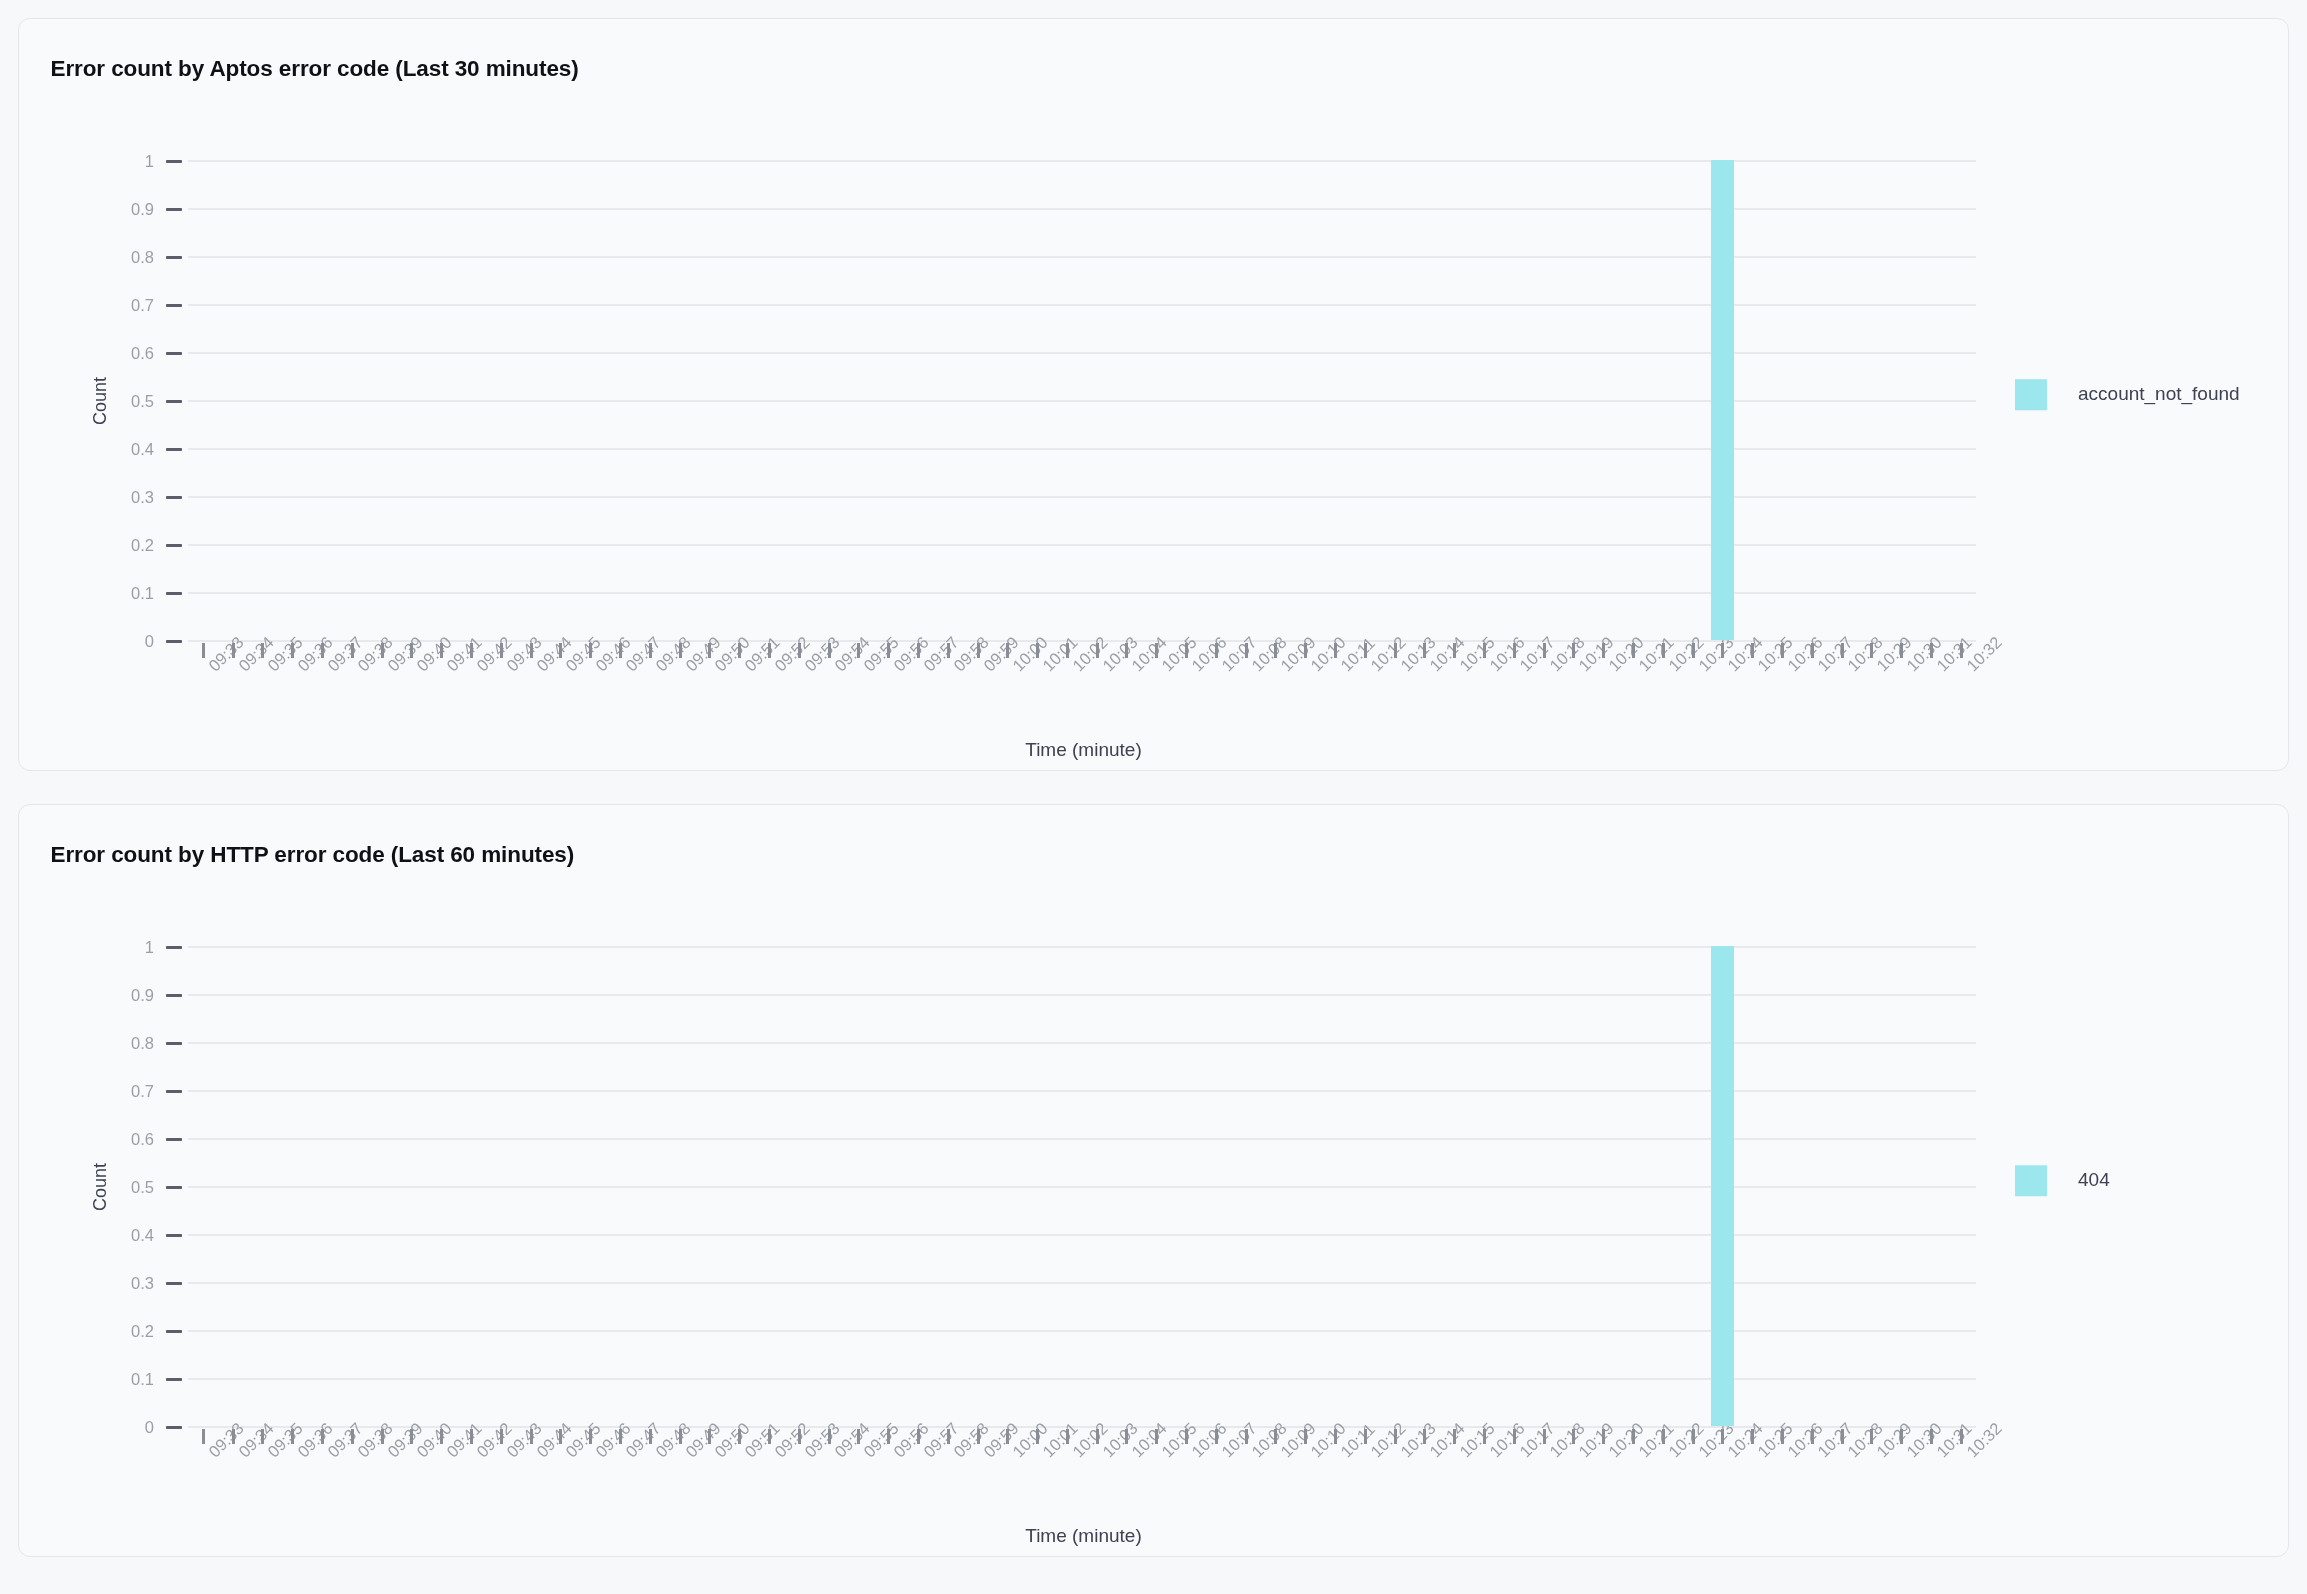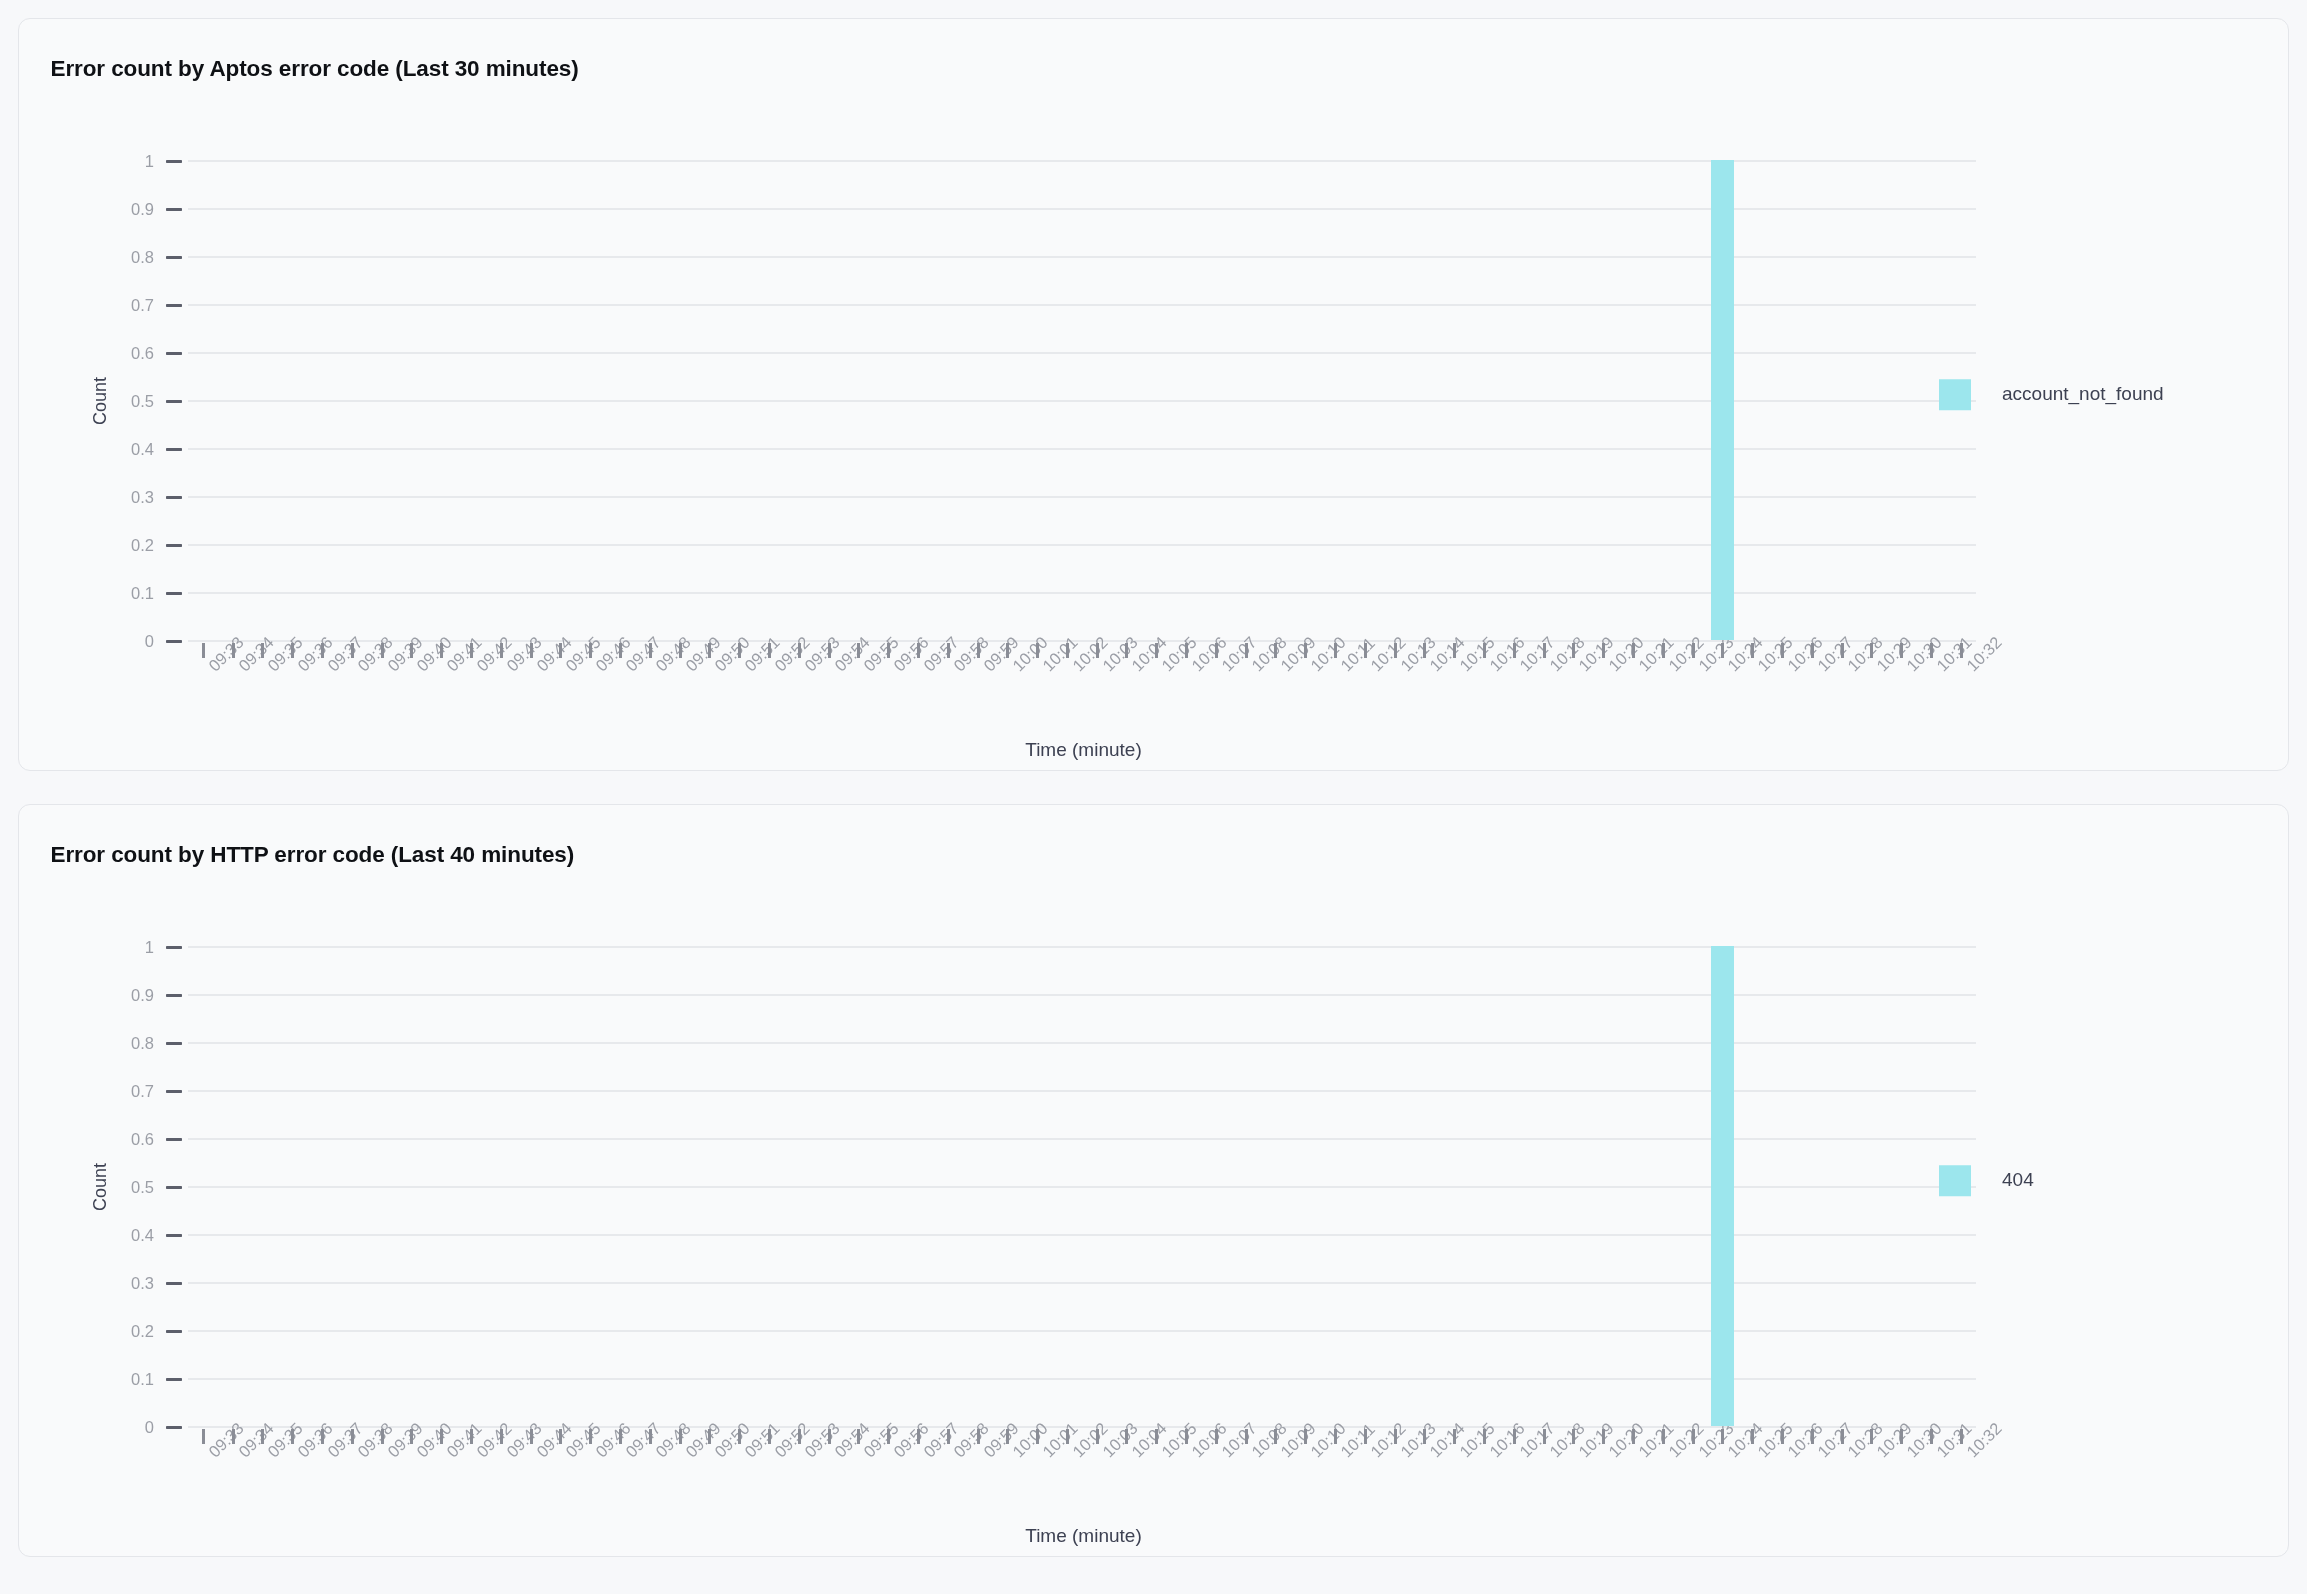--- a/index.html
+++ b/index.html
@@ -96,21 +96,21 @@
 
   .bar {
     position:absolute;
     bottom:1.5px;
     background:#9ce6ed;
   }
 
   
   .legend {
     position:absolute;
-    left:1920px;
+    left:1996px;
     top:50%;
     transform:translateY(-50%);
     display:flex;
     gap:0;
   }
   .legend-item { display:flex; align-items:center; }
   .legend-swatch {
     width:31.5px; height:31.5px;
     background:#9ce6ed;
     margin-right:31.5px;
@@ -447,21 +447,21 @@
       <div class="legend-item">
         <span class="legend-swatch"></span>
         <span class="legend-label">account_not_found</span>
       </div>
     </div>
 
     <div class="xaxis-title xaxis-title-1">Time (minute)</div>
   </section>
 
   <section class="card card-2">
-    <div class="card-title">Error count by HTTP error code (Last 40 minutes)</div>
+    <div class="card-title">Error count by HTTP error code (Last 60 minutes)</div>
 
     <div class="plot-area">
       <div class="ylabel">Count</div>
       <div class="plot-inner" id="plot-1">
           <div class="gridline" style="top: 479px;"></div>
           <div class="ytick-row" style="top: 480px;">
             <div class="ytick-mark" style="top: -1.5px;"></div>
             <div class="ytick-label">0</div>
           </div>
           <div class="gridline" style="top: 431px;"></div>

